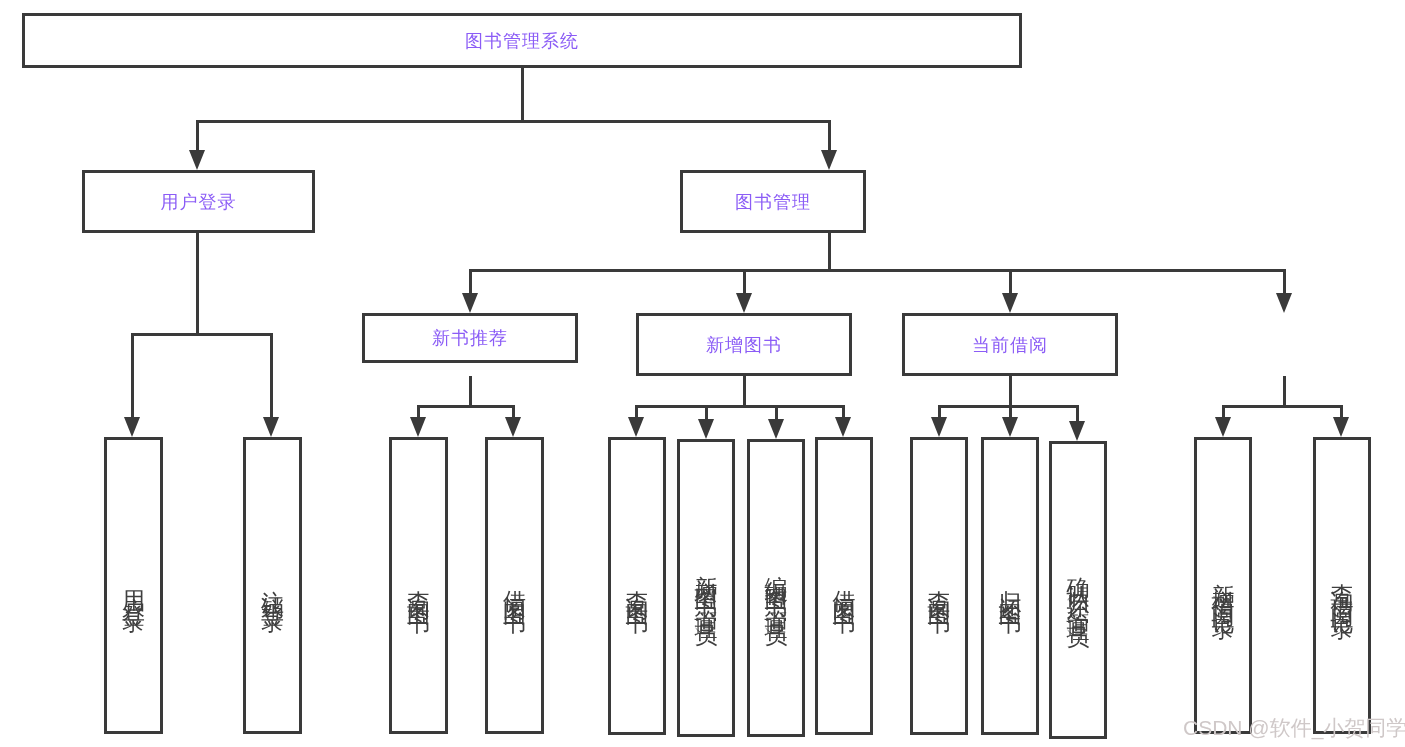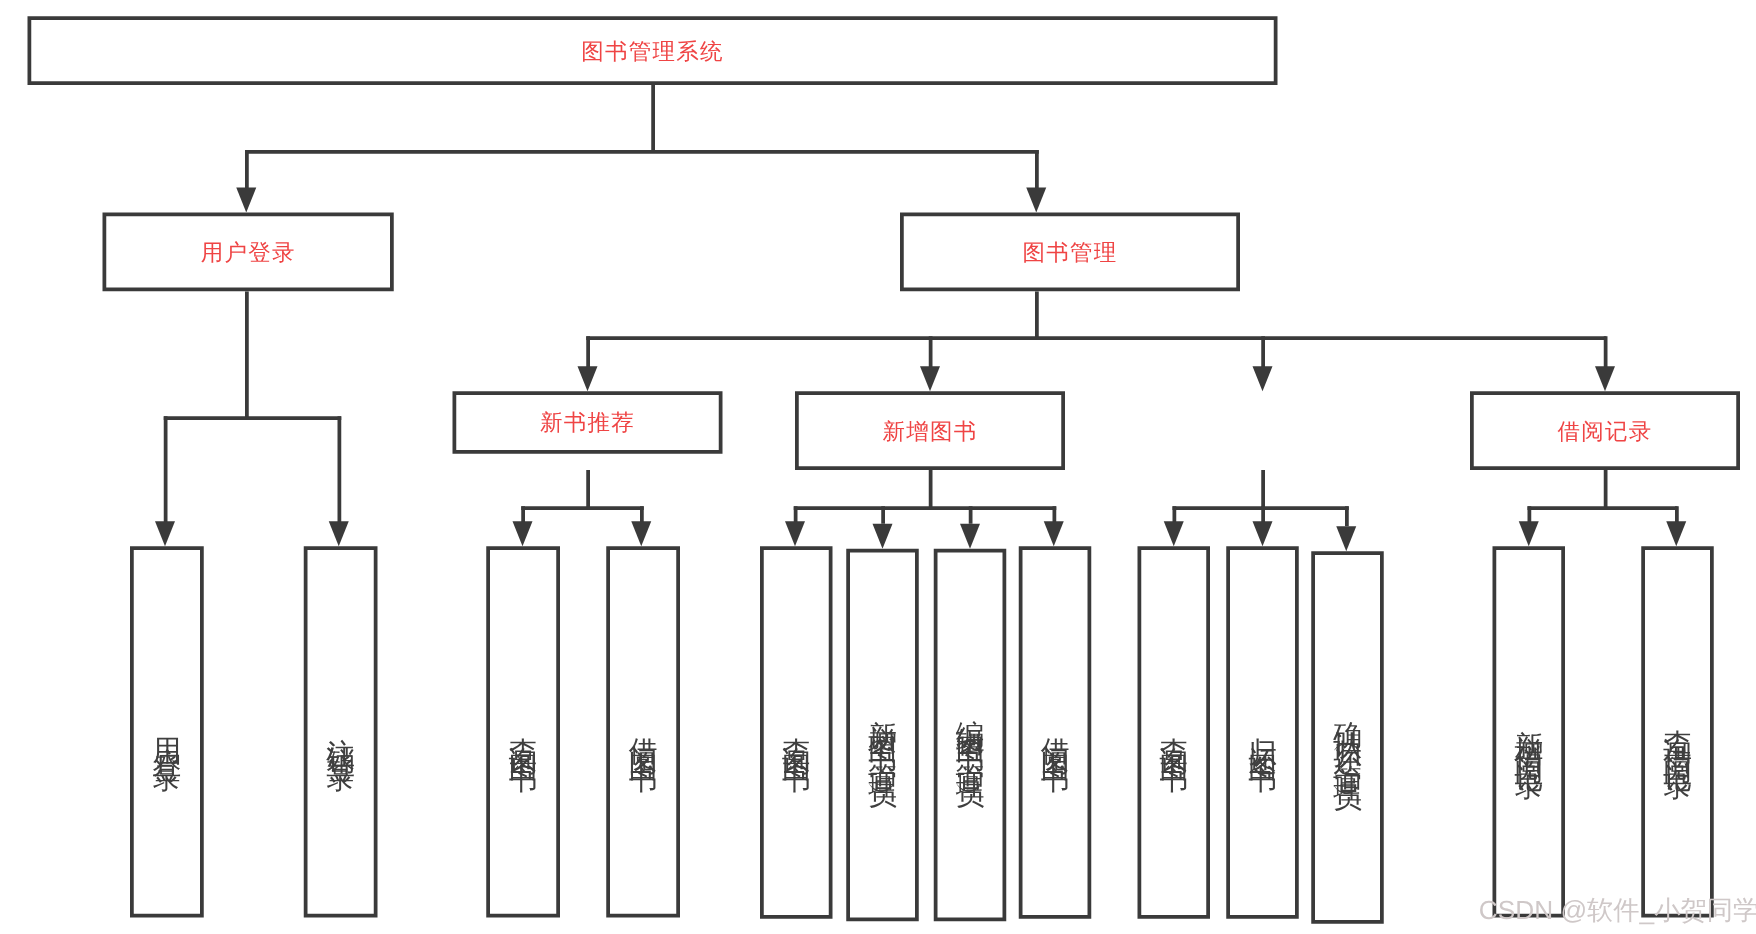--- a/index.html
+++ b/index.html
@@ -2,21 +2,21 @@
 <html><head>
 <meta charset="utf-8">
 <style>
   html,body{margin:0;padding:0;background:#ffffff;}
   body{font-family:"Liberation Sans","DejaVu Sans",sans-serif;}
   .canvas{position:relative;width:1405px;height:747px;background:#ffffff;overflow:hidden;}
 
   
   .hbox{position:absolute;background:#ffffff;border:3px solid #3a3a3a;
         display:flex;align-items:center;justify-content:center;box-sizing:border-box;}
-  .hbox span{font-size:18px;color:#ef4444;letter-spacing:1px;white-space:nowrap;text-align:right;}
+  .hbox span{font-size:18px;color:#8b5cf6;letter-spacing:1px;white-space:nowrap;text-align:right;}
   .vbox{position:absolute;background:#ffffff;border:3px solid #3a3a3a;
         display:flex;align-items:center;justify-content:center;box-sizing:border-box;}
   .vbox span{writing-mode:vertical-rl;font-size:23px;color:#3f3f3f;
              letter-spacing:7px;line-height:1;white-space:nowrap;}
 
   
   .line{position:absolute;background:#3a3a3a;}
   .v{width:3px;}
   .h{height:3px;}
   .arrow{position:absolute;width:0;height:0;
@@ -91,32 +91,32 @@
   <div class="line v" style="left:1340px;top:405px;height:14px"></div>
   <div class="arrow" style="left:1333px;top:417px"></div>
 
   <div class="hbox" style="left:22px;top:13px;width:1000px;height:55px">
     <span>图书管理系统</span>
   </div>
 
   <div class="hbox" style="left:82px;top:170px;width:233px;height:63px">
     <span>用户登录</span>
   </div>
-  <div class="hbox" style="left:720px;top:170px;width:272px;height:63px">
+  <div class="hbox" style="left:680px;top:170px;width:186px;height:63px">
     <span>图书管理</span>
   </div>
 
   <div class="hbox" style="left:362px;top:313px;width:216px;height:50px">
     <span>新书推荐</span>
   </div>
   <div class="hbox" style="left:636px;top:313px;width:216px;height:63px">
     <span>新增图书</span>
   </div>
-  <div class="hbox" style="left:1176px;top:313px;width:216px;height:63px">
-    <span>借阅记录</span>
+  <div class="hbox" style="left:902px;top:313px;width:216px;height:63px">
+    <span>当前借阅</span>
   </div>
 
   <div class="vbox" style="left:104px;top:437px;width:59px;height:297px">
     <span>用户登录</span>
   </div>
   <div class="vbox" style="left:243px;top:437px;width:59px;height:297px">
     <span>注销登录</span>
   </div>
 
   <div class="vbox" style="left:389px;top:437px;width:59px;height:297px">

